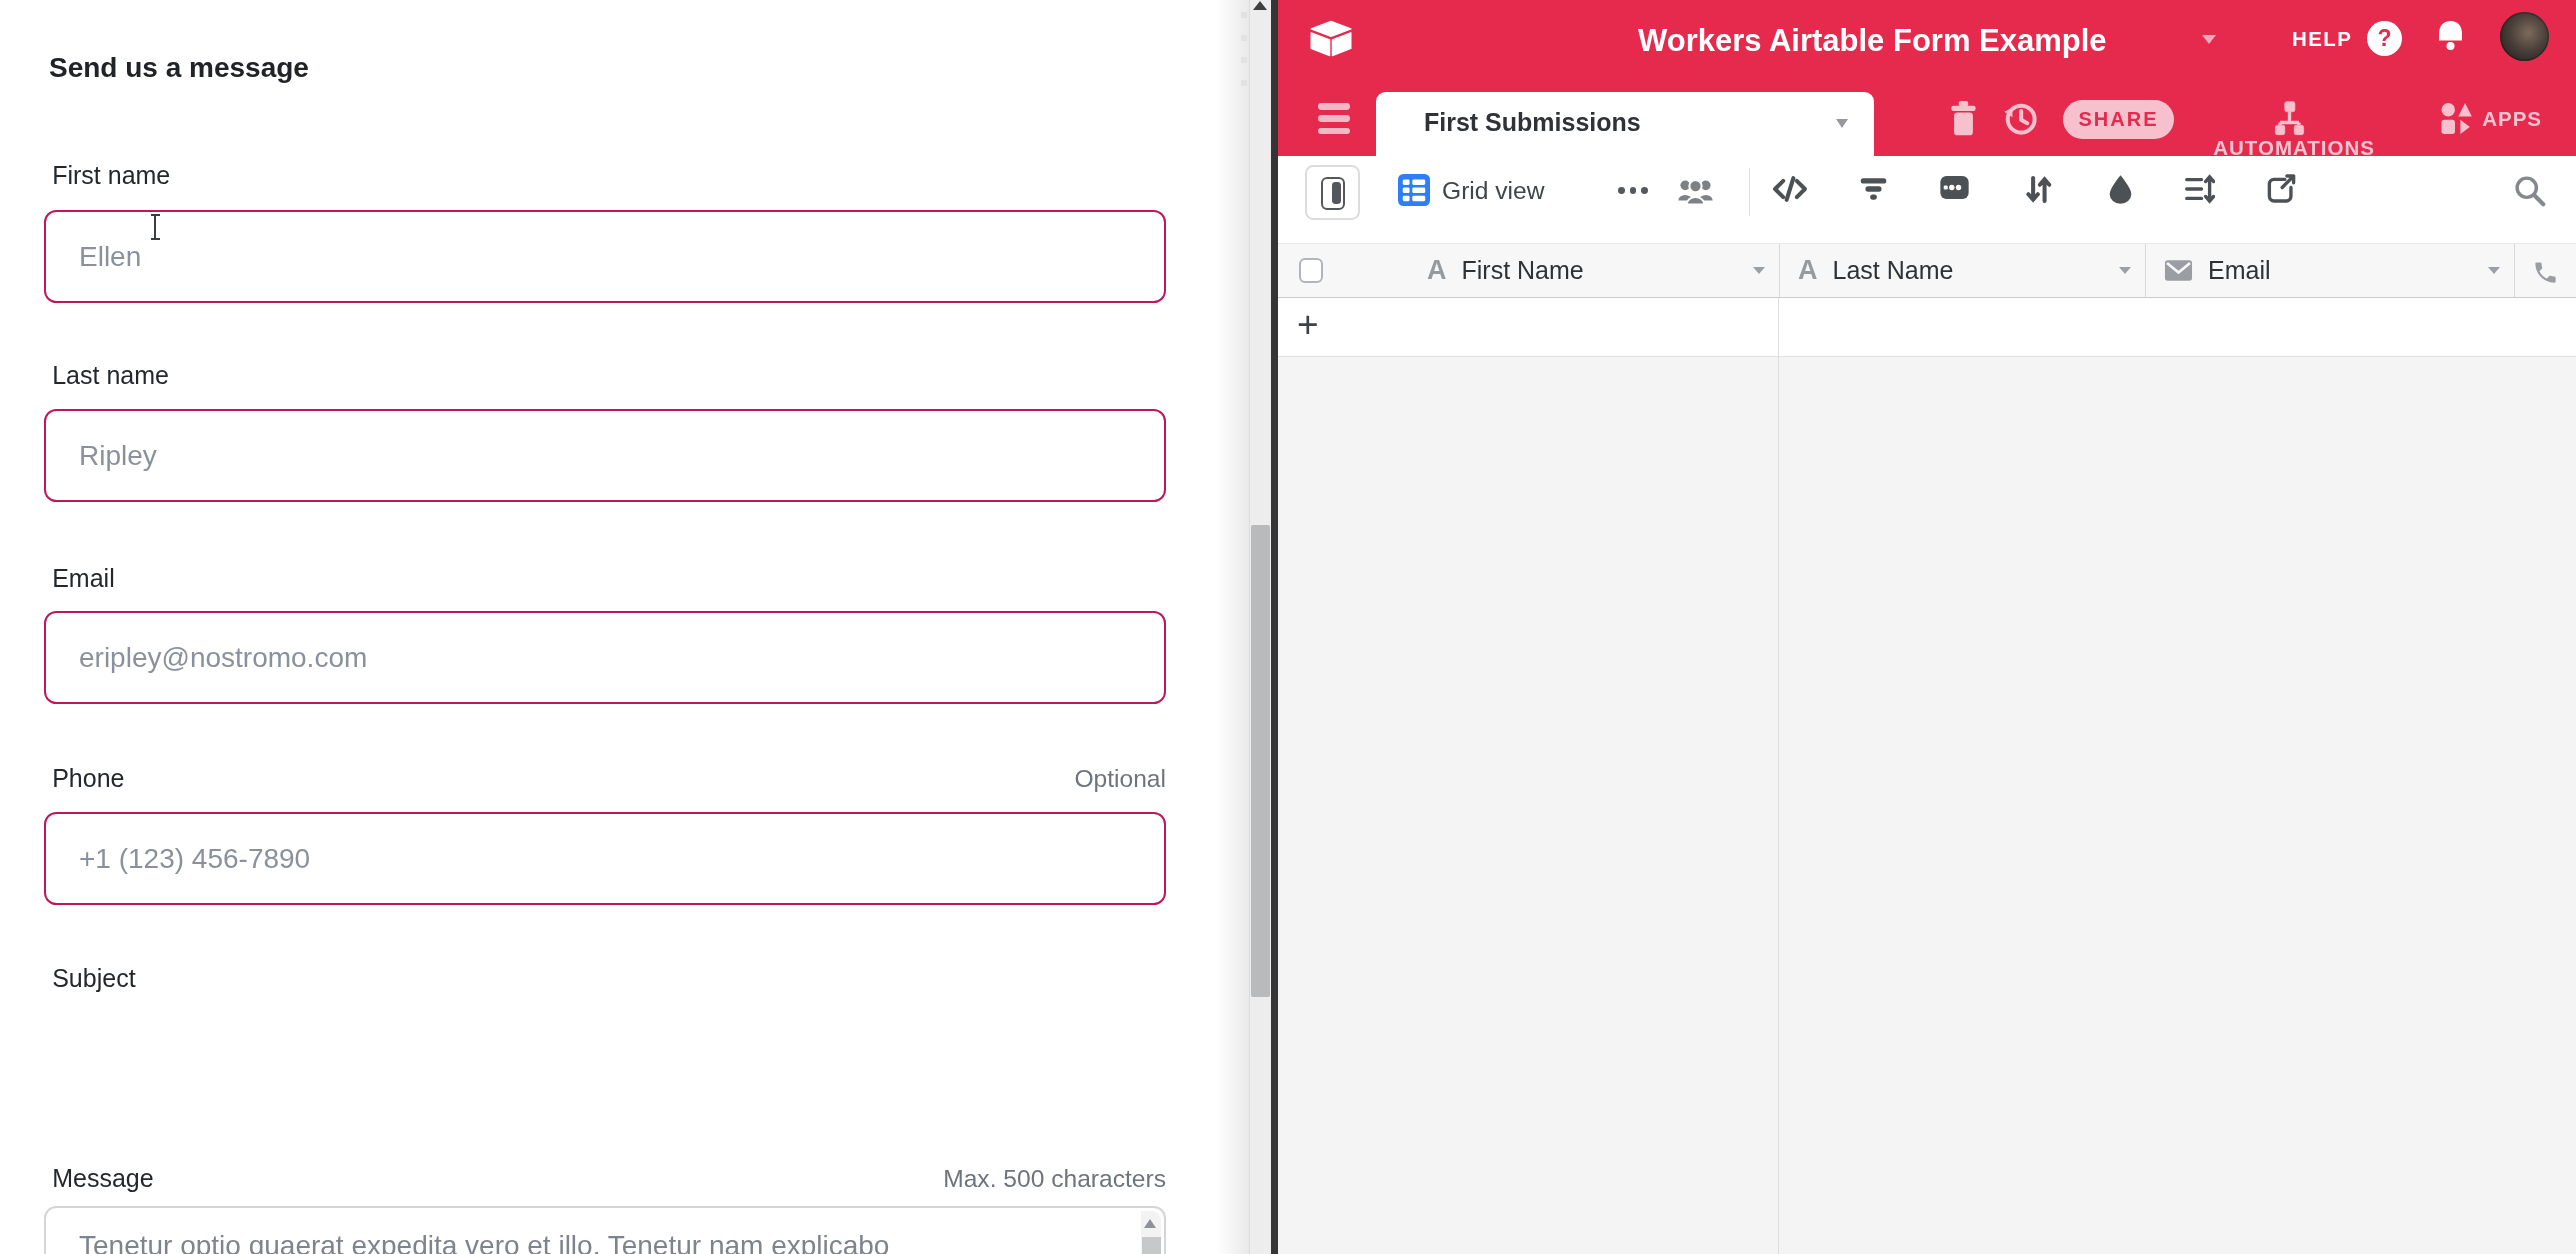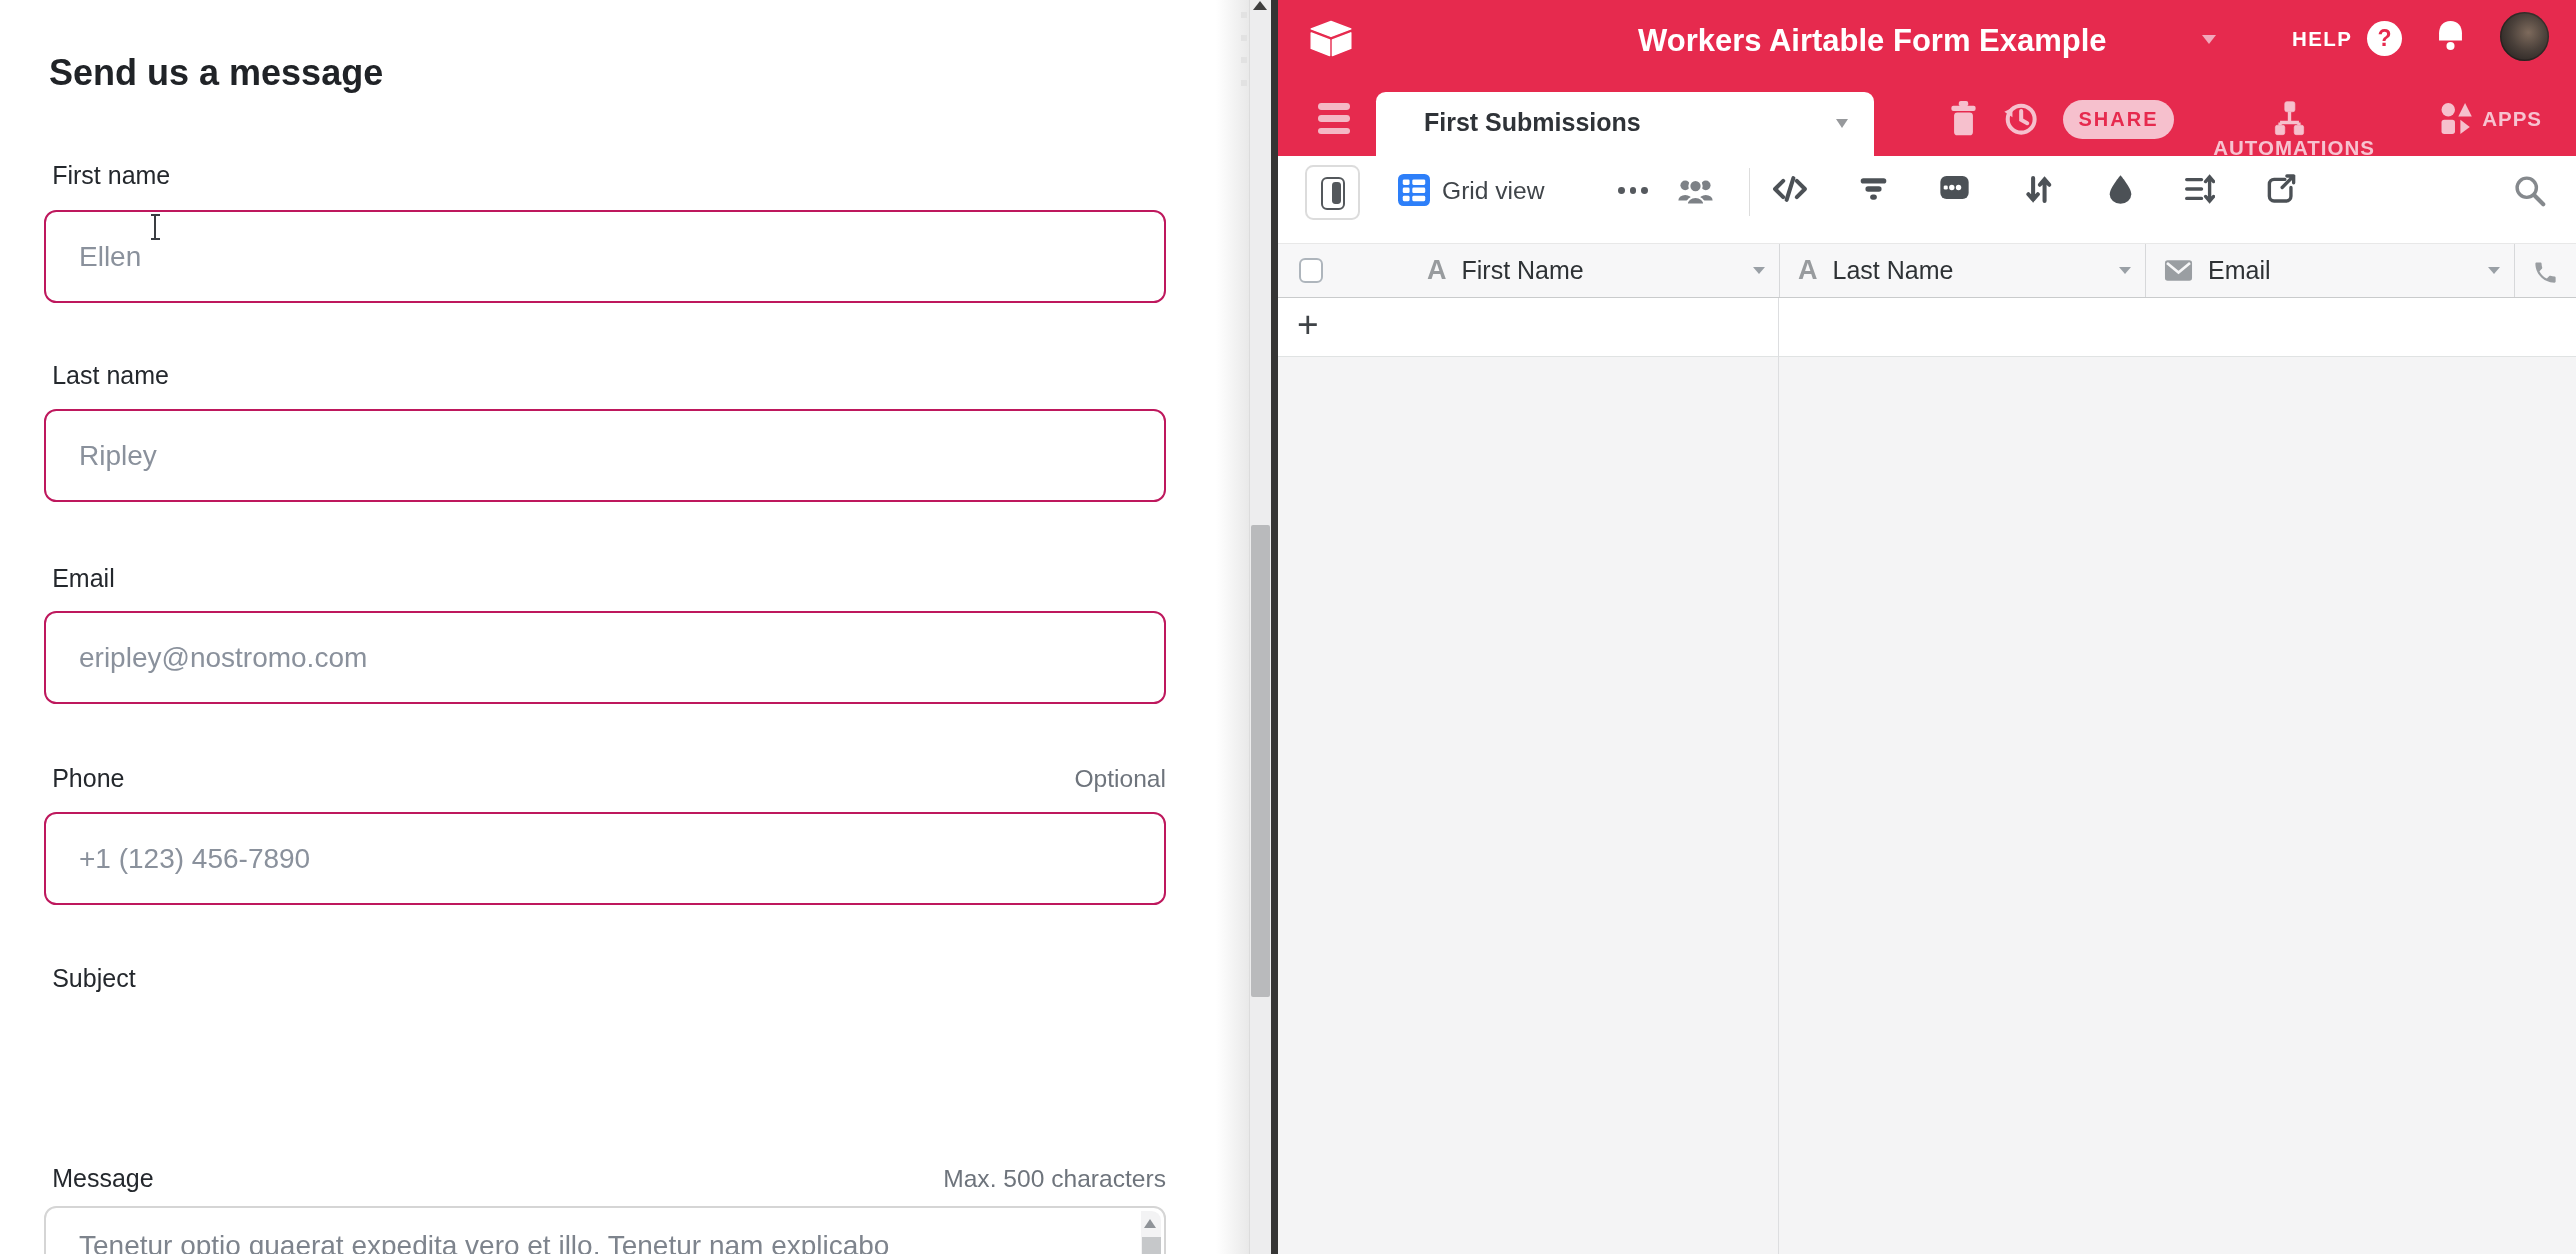--- a/index.html
+++ b/index.html
@@ -1,21 +1,21 @@
 <!DOCTYPE html>
 <html style="font-size:11px"><head>
 <meta charset="utf-8">
 <style>
   html,body{margin:0;padding:0;background:#fff;}
   *{box-sizing:border-box;font-family:"Liberation Sans",sans-serif;}
   .page{position:relative;width:2576px;height:1255px;overflow:hidden;background:#fff;}
 
   
   .form-pane{position:absolute;left:0;top:0;width:1216px;height:1255px;background:#fff;}
-  .form-heading{position:absolute;left:49px;top:52px;font-size:36px;font-weight:600;color:#202327;margin:0;}
+  .form-heading{position:absolute;left:49px;top:52px;font-size:28px;font-weight:600;color:#202327;margin:0;}
   .label-row{position:absolute;left:44px;width:1122px;height:31px;}
   .f-label{position:absolute;left:8.2px;top:0;font-size:25px;font-weight:500;color:#24282d;}
   .f-note{position:absolute;right:0;top:1.4px;font-size:24.6px;font-weight:400;color:#6e747c;}
   .f-input{position:absolute;left:44px;width:1122px;height:93px;border:2px solid #be185d;border-radius:12.3px;
            background:#fff;padding:0 27px 0 33px;font-size:28px;color:#40454c;outline:none;}
   .f-input::placeholder{color:#8a919c;opacity:1;}
   .lr0{top:161px;} .in0{top:210px;}
   .lr1{top:361px;} .in1{top:409px;}
   .lr2{top:564px;} .in2{top:611px;}
   .lr3{top:764px;} .in3{top:812px;}

